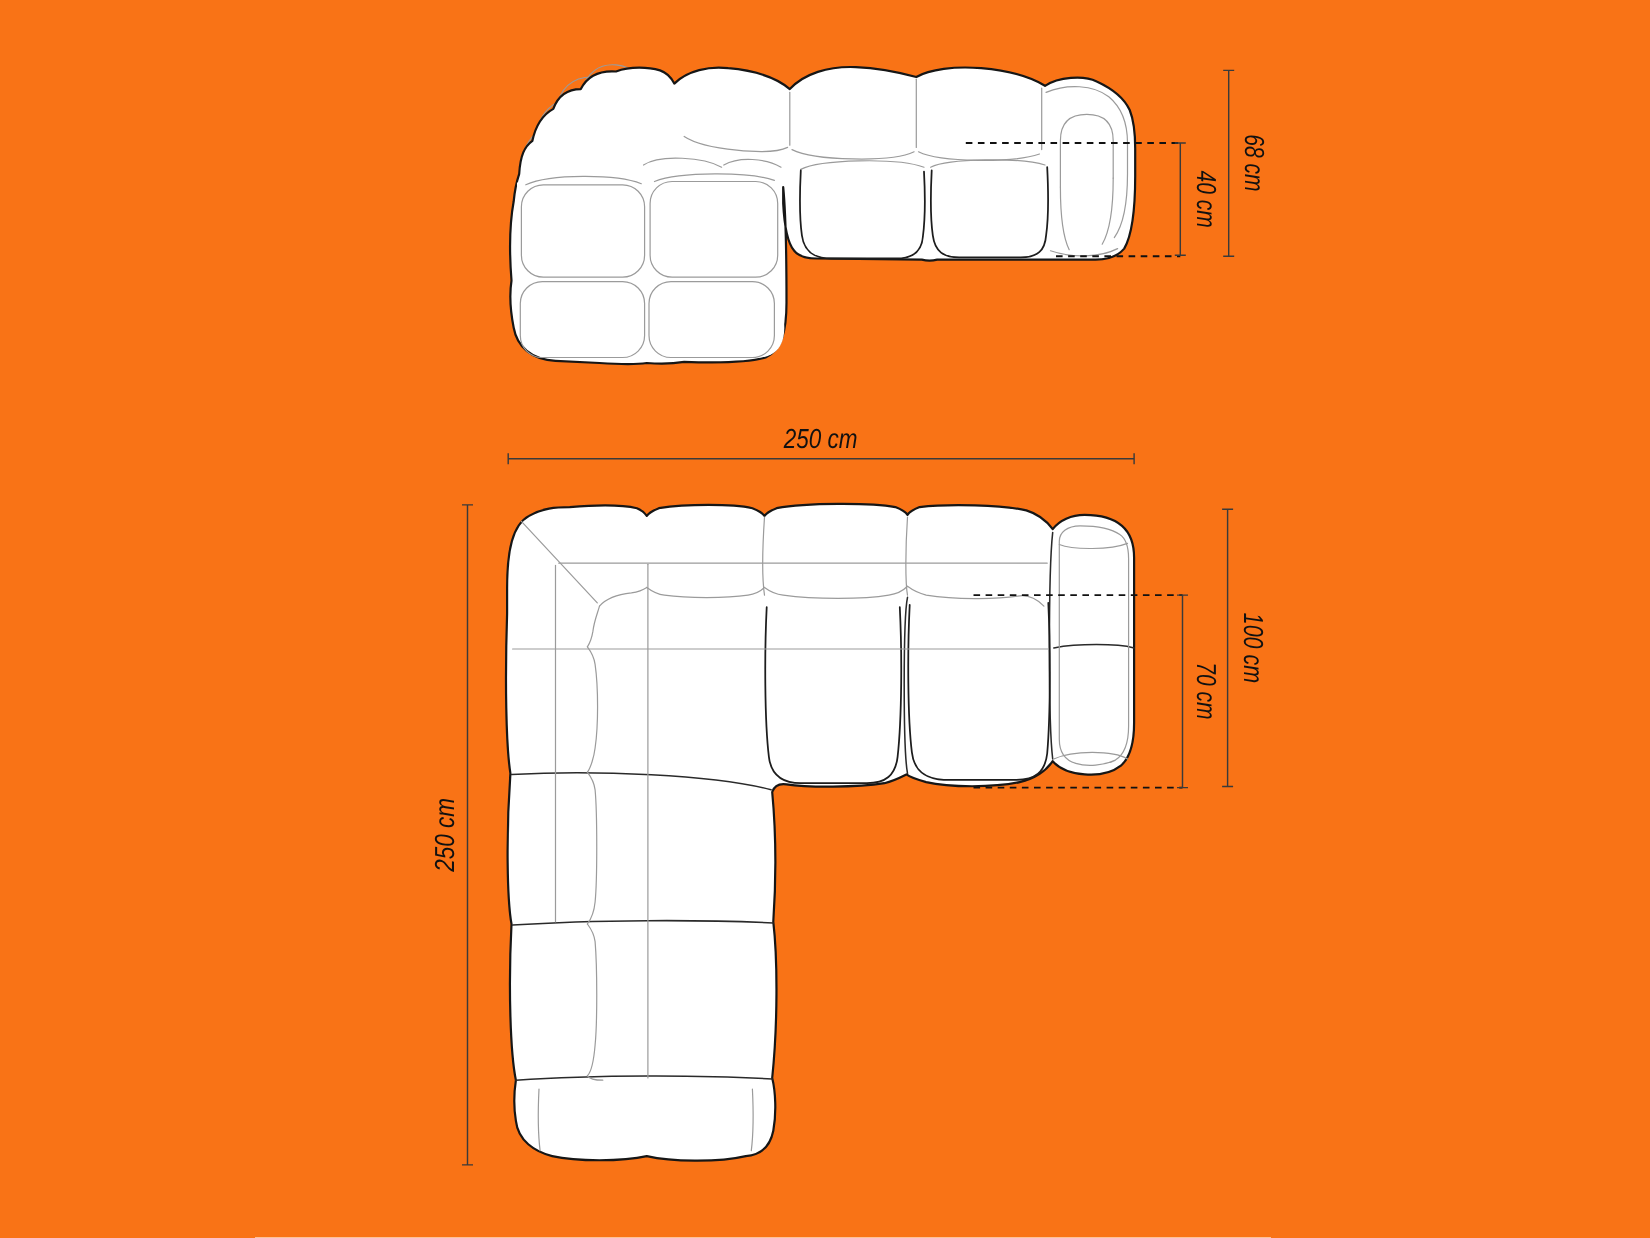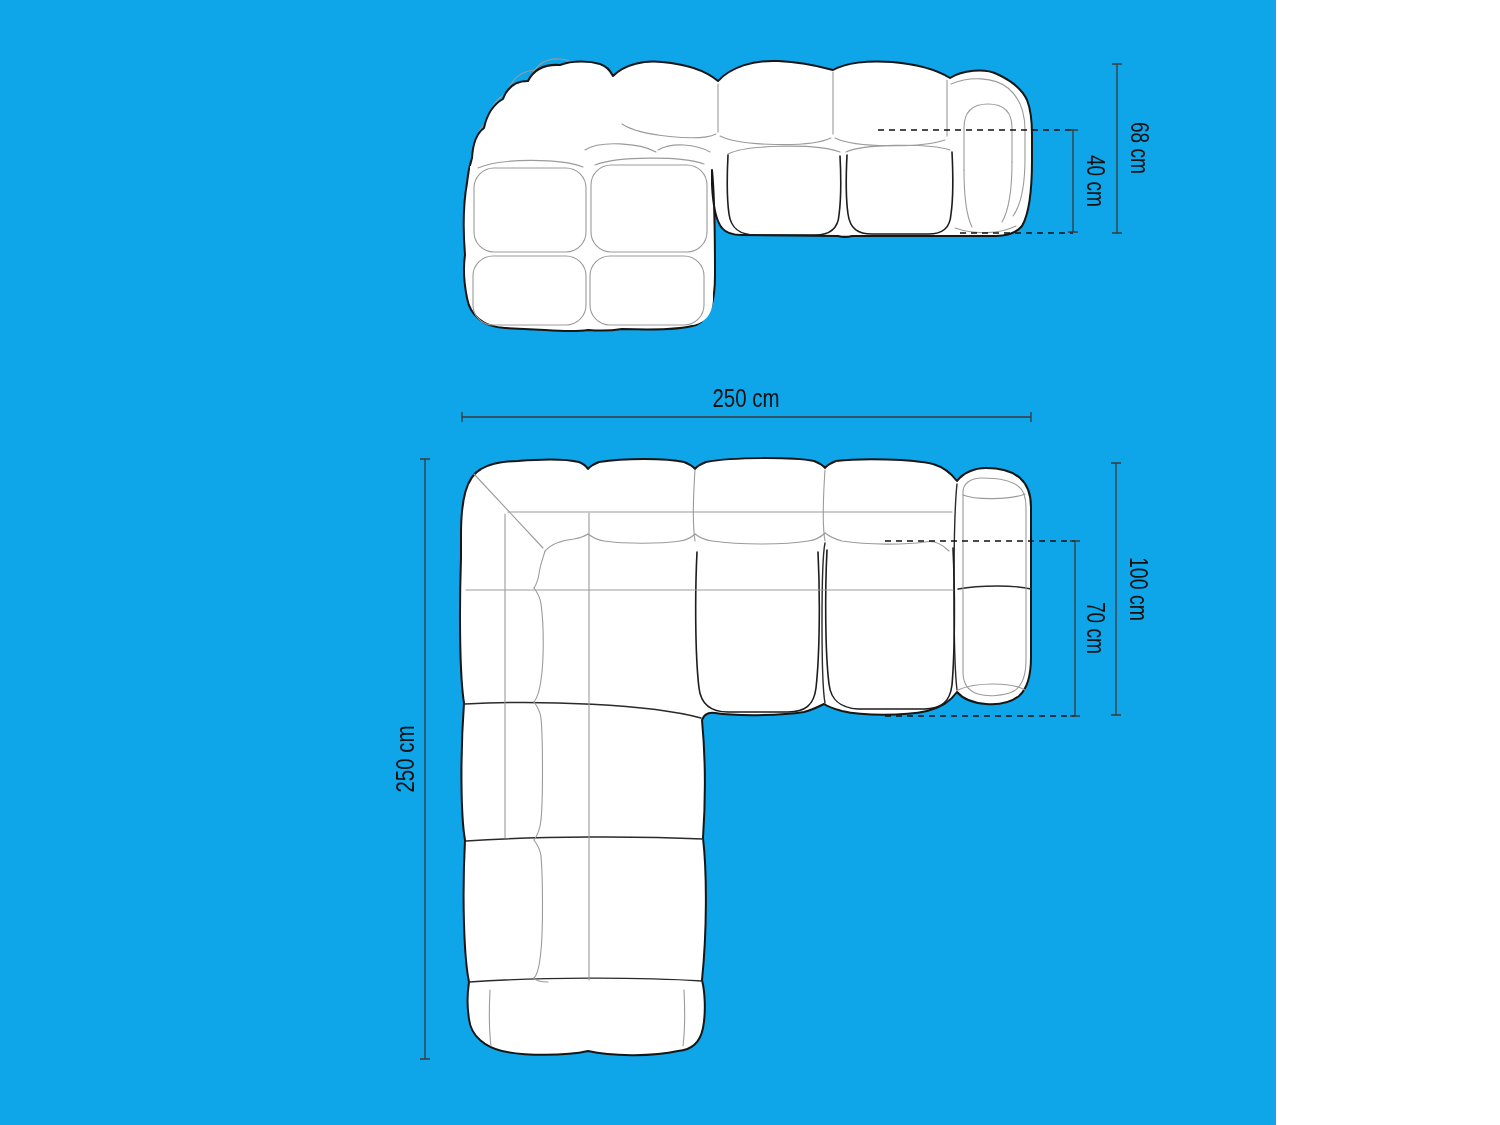--- a/index.html
+++ b/index.html
@@ -1,16 +1,16 @@
 <!DOCTYPE html>
 <html><head>
 <meta charset="utf-8">
 <style>
   html,body{margin:0;padding:0;background:#ffffff;}
-  .canvas{position:relative;width:1276px;height:1125px;background:#0ea5e9;overflow:hidden;}
+  .canvas{position:relative;width:1500px;height:1125px;background:#f97316;overflow:hidden;font-style:italic;}
   svg{position:absolute;left:0;top:0;}
   .outline{fill:#ffffff;stroke:#161616;stroke-width:2;stroke-linejoin:round;stroke-linecap:round;}
   .seam{fill:none;stroke:#2a2a2a;stroke-width:1.4;stroke-linecap:round;}
   .cushion{fill:none;stroke:#1d1d1d;stroke-width:1.6;stroke-linecap:round;}
   .gray{fill:none;stroke:#9b9b9b;stroke-width:1.1;stroke-linecap:round;}
   .grayfill{fill:#ffffff;stroke:none;}
   .dashed{fill:none;stroke:#111111;stroke-width:1.7;stroke-dasharray:6 5;}
   .dim{fill:none;stroke:#3a3a3a;stroke-width:1.3;stroke-linecap:butt;}
   text.dimlabel{font-family:"Liberation Sans",sans-serif;font-size:25px;fill:#111111;}
 </style>

